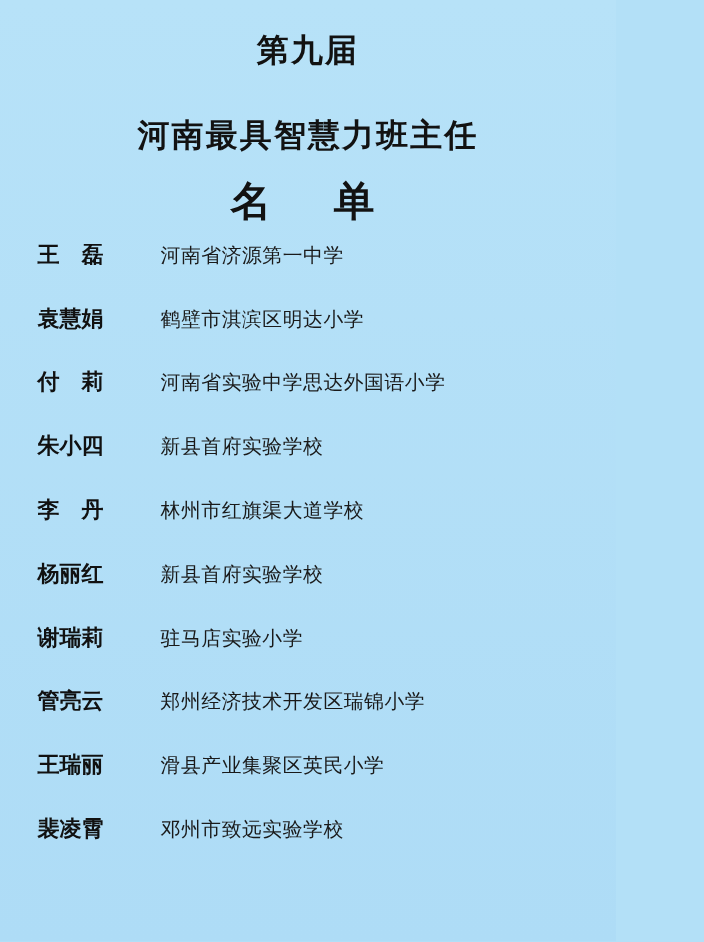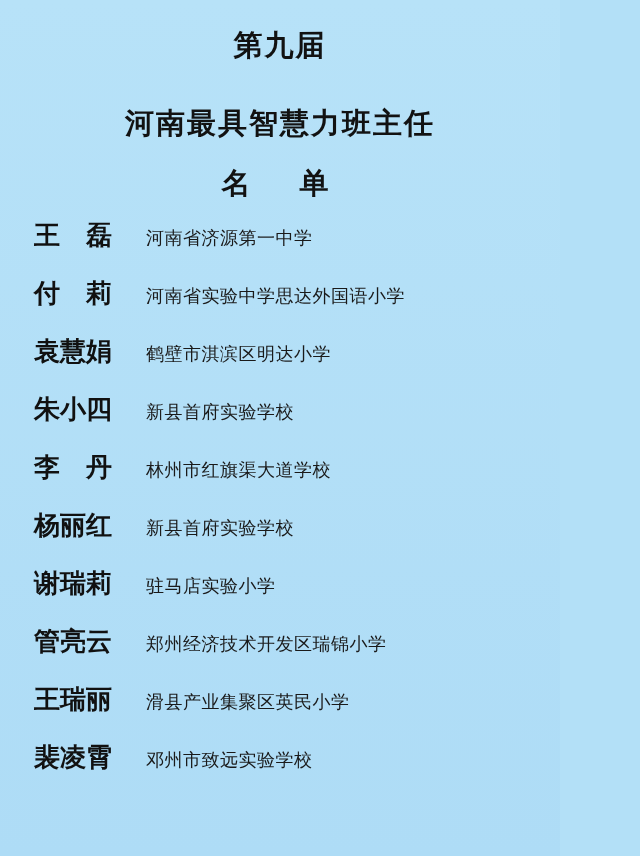--- a/index.html
+++ b/index.html
@@ -36,37 +36,37 @@
     line-height: 46px;
     margin-bottom: 12px;
   }
   .title-2 {
     font-size: 29px;
     line-height: 46px;
     margin-bottom: 14px;
     margin-top: 32px;
   }
   .title-3 {
-    font-size: 29px;
+    font-size: 37px;
     line-height: 46px;
     letter-spacing: 10px;
     margin-bottom: 8px;
   }
   .list {
     margin-top: 4px;
     padding-left: 20px;
     padding-right: 8px;
   }
   .row {
     display: flex;
     align-items: baseline;
     height: 58px;
   }
   .name {
-    font-size: 26px;
+    font-size: 20px;
     font-weight: bold;
     color: #111;
     width: 112px;
     flex: 0 0 112px;
     display: flex;
     justify-content: space-between;
     letter-spacing: 0px;
     white-space: nowrap;
   }
   .school {
@@ -88,27 +88,27 @@
   </div>
 
   <div class="list">
 
     <div class="row">
       <span class="name">王　磊</span>
       <span class="school">河南省济源第一中学</span>
     </div>
 
     <div class="row">
-      <span class="name">付　莉</span>
-      <span class="school">河南省实验中学思达外国语小学</span>
+      <span class="name">袁慧娟</span>
+      <span class="school">鹤壁市淇滨区明达小学</span>
     </div>
 
     <div class="row">
-      <span class="name">袁慧娟</span>
-      <span class="school">鹤壁市淇滨区明达小学</span>
+      <span class="name">付　莉</span>
+      <span class="school">河南省实验中学思达外国语小学</span>
     </div>
 
     <div class="row">
       <span class="name">朱小四</span>
       <span class="school">新县首府实验学校</span>
     </div>
 
     <div class="row">
       <span class="name">李　丹</span>
       <span class="school">林州市红旗渠大道学校</span>

